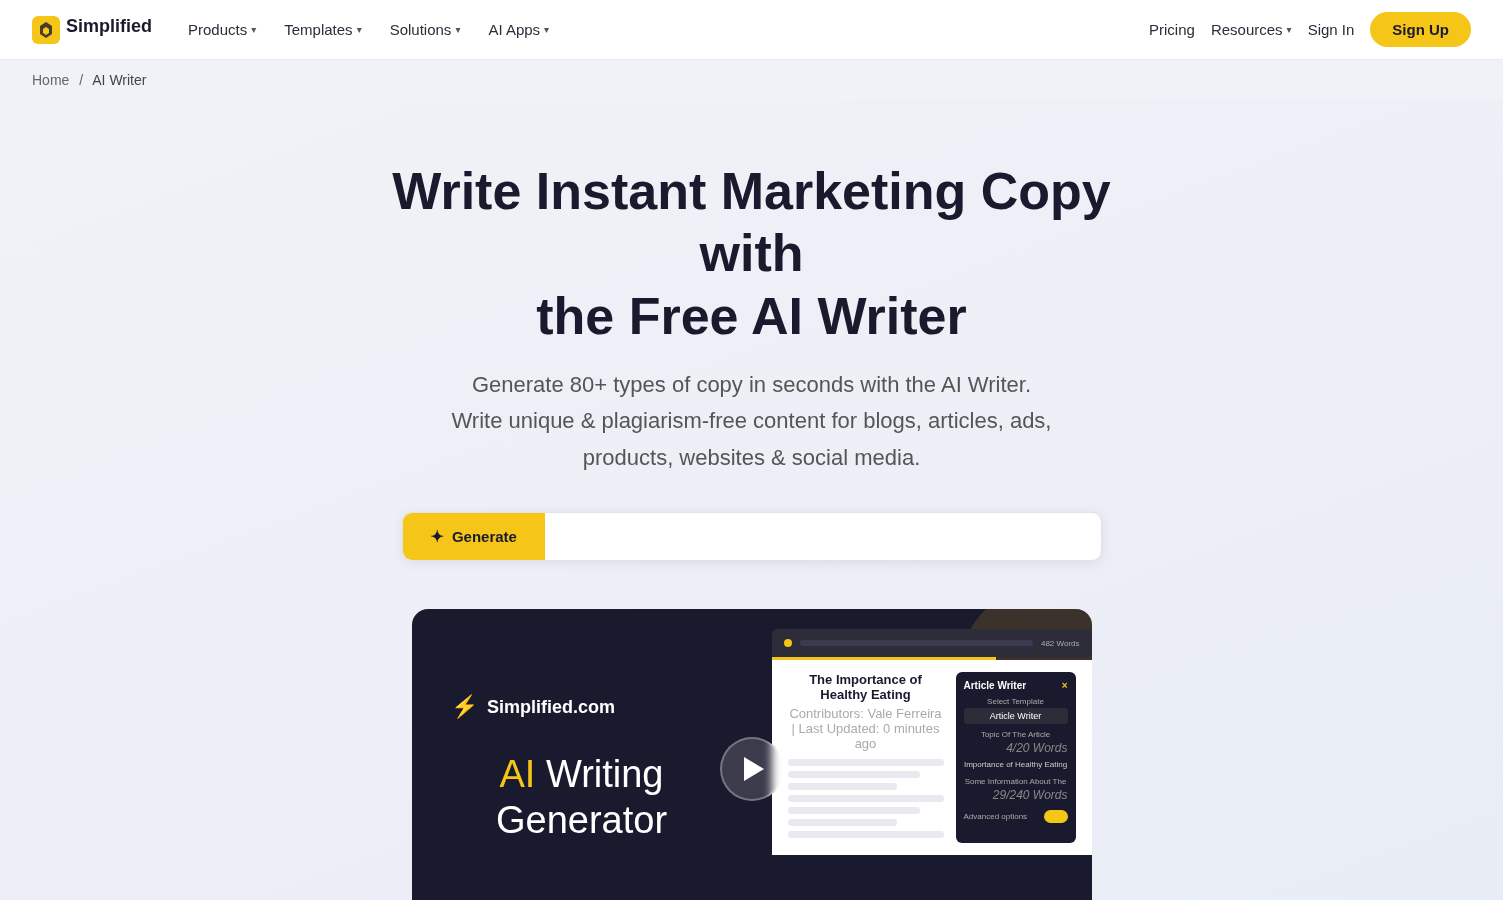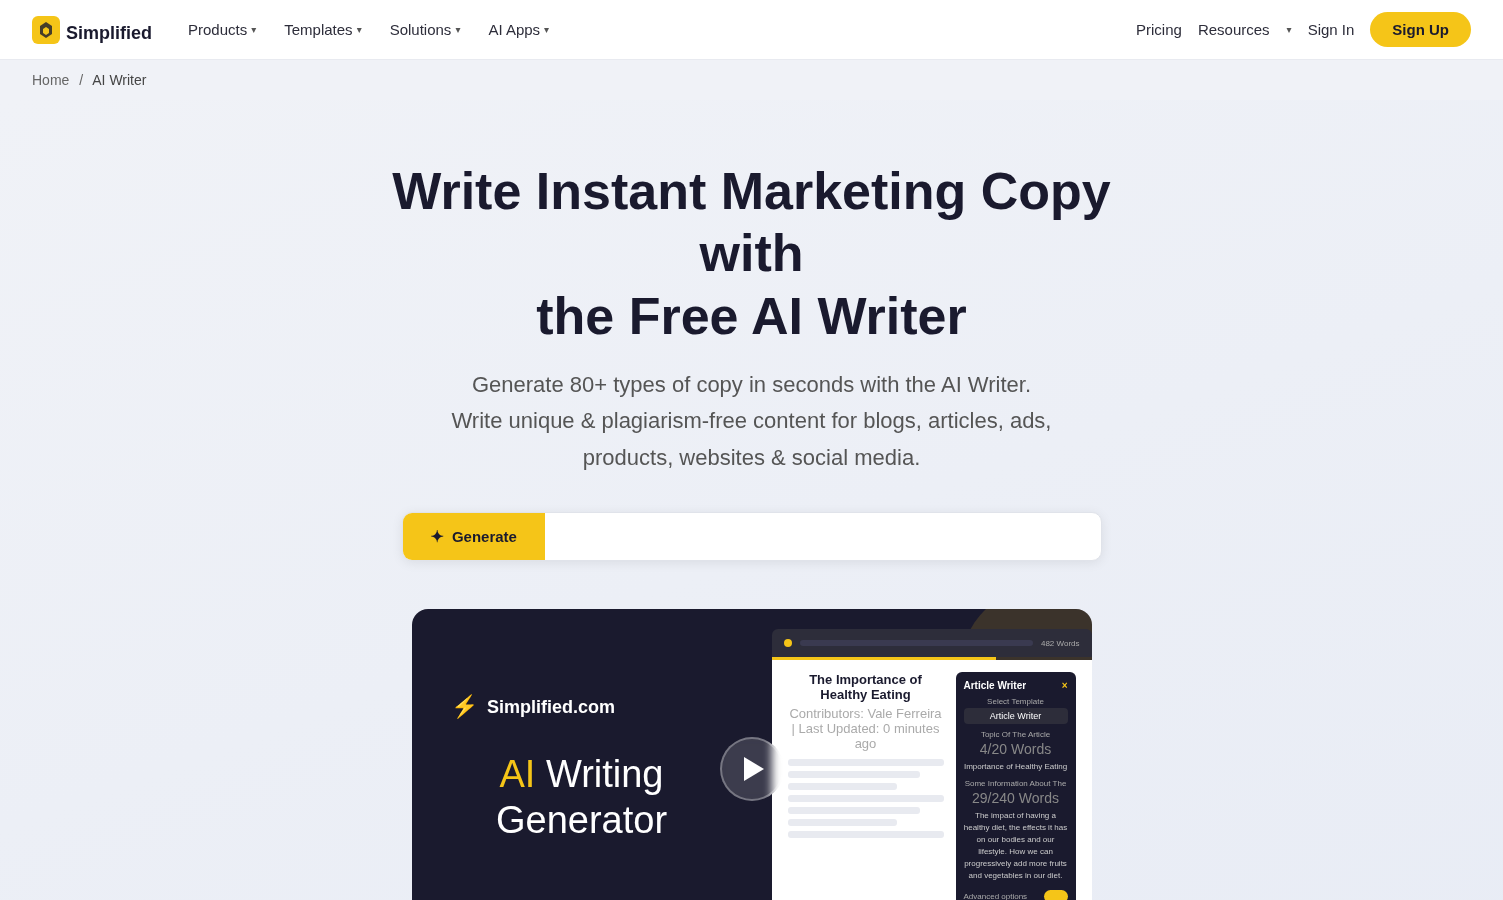--- a/index.html
+++ b/index.html
@@ -11,21 +11,21 @@
       display: flex;
       align-items: center;
       padding: 0 32px;
       height: 60px;
       border-bottom: 1px solid #e8eaf0;
       position: relative;
       z-index: 10;
     }
     .nav-logo {
       display: flex;
-      align-items: flex-end;
+      align-items: flex-start;
       gap: 6px;
       text-decoration: none;
       margin-right: 24px;
     }
     .nav-logo-icon {
       width: 28px;
       height: 28px;
     }
     .nav-logo-text {
       font-size: 18px;
@@ -57,21 +57,21 @@
     }
     .nav-pricing {
       font-size: 15px;
       color: #2d2d3a;
       font-weight: 500;
       cursor: pointer;
     }
     .nav-resources {
       display: flex;
       align-items: center;
-      gap: 17px;
+      gap: 4px;
       font-size: 15px;
       color: #2d2d3a;
       font-weight: 500;
       cursor: pointer;
     }
     .nav-signin {
       font-size: 15px;
       color: #2d2d3a;
       font-weight: 500;
       cursor: pointer;
@@ -302,21 +302,21 @@
     }
     .sidebar-label { color: #aaa; font-size: 8px; margin-bottom: 2px; }
     .sidebar-value {
       background: #2d2d3a;
       color: #fff;
       padding: 3px 6px;
       border-radius: 4px;
       font-size: 9px;
       margin-bottom: 6px;
     }
-    .sidebar-counter { color: #888; font-size: 14px; text-align: center; margin-bottom: 4px; }
+    .sidebar-counter { color: #888; font-size: 12px; text-align: right; margin-bottom: 4px; font-style: italic; }
     .sidebar-text-lines { font-size: 8px; color: #ccc; line-height: 1.5; }
     .accent-blob {
       position: absolute;
       top: -20px;
       right: -20px;
       width: 150px;
       height: 150px;
       background: #f5c518;
       border-radius: 50%;
       opacity: 0.15;
@@ -437,21 +437,20 @@
                 <span style="color:#f5c518;">×</span>
               </div>
               <div class="sidebar-label">Select Template</div>
               <div class="sidebar-value">Article Writer</div>
               <div class="sidebar-label">Topic Of The Article</div>
               <div class="sidebar-counter">4/20 Words</div>
               <div class="sidebar-text-lines">Importance of Healthy Eating</div>
               <div style="margin-top:6px;">
                 <div class="sidebar-label">Some Information About The</div>
                 <div class="sidebar-counter">29/240 Words</div>
-                <div class="sidebar-text-lines">The impact of having a healthy diet, the effects it has on our bodies and our lifestyle. How we can progressively add more fruits and vegetables in our diet.</div>
               </div>
               <div style="margin-top:8px; display:flex; align-items:center; justify-content:space-between;">
                 <span style="font-size:8px; color:#aaa;">Advanced options</span>
                 <div style="width:24px; height:13px; background:#f5c518; border-radius:7px;"></div>
               </div>
             </div>
           </div>
         </div>
       </div>
     </div>

